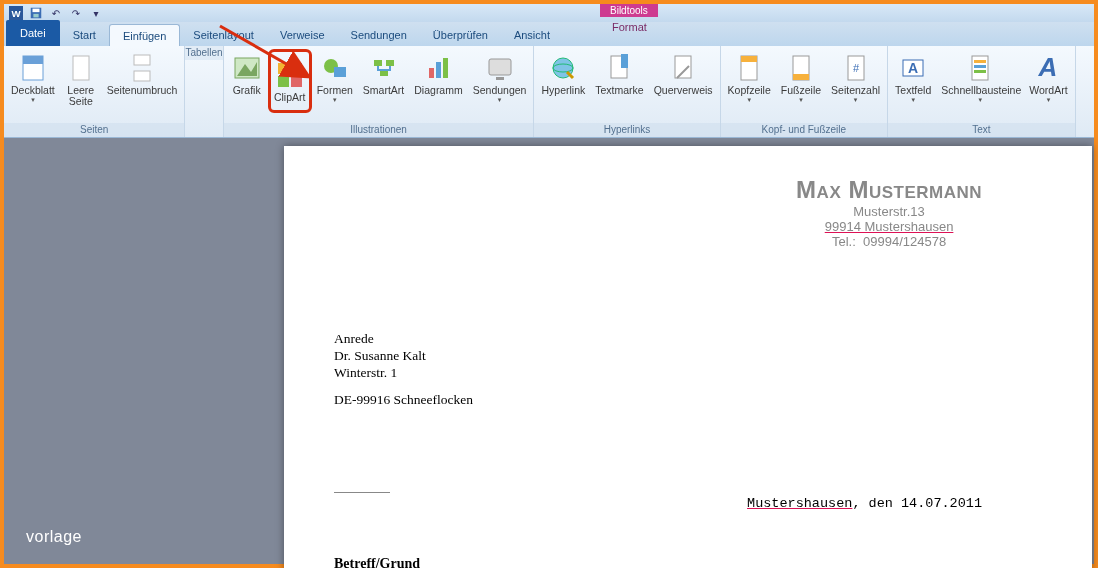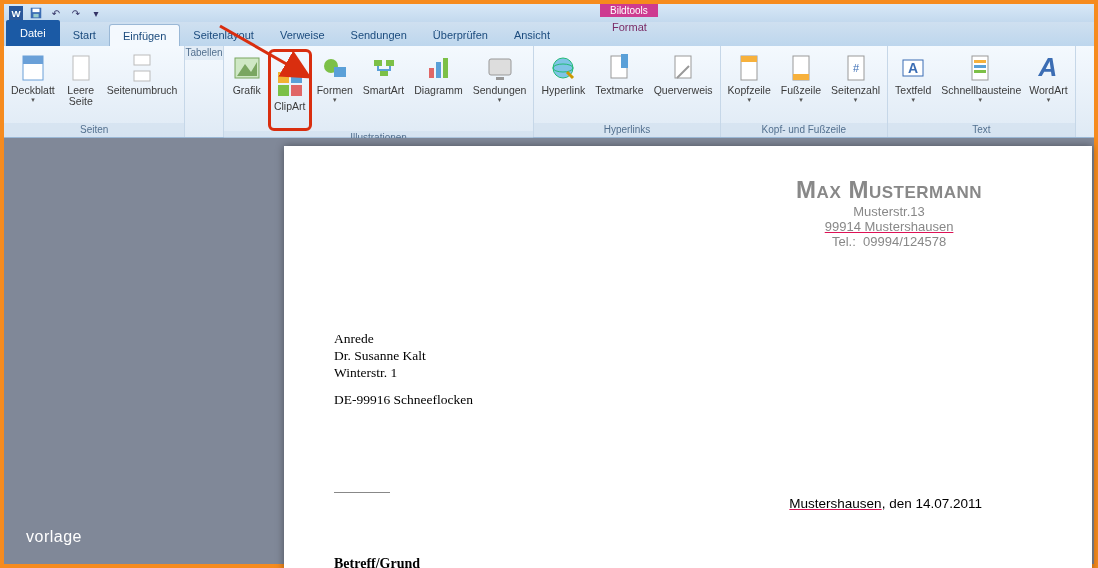--- a/index.html
+++ b/index.html
@@ -20,34 +20,34 @@
 .ctx-label { background: #ce3b90; color: #fff; font-size: 10px; padding: 1px 10px; display: inline-block; }
 .ctx-tab { color: #7a2b66; padding: 4px 12px; display: inline-block; }
 
 
 .ribbon { height: 92px; background: linear-gradient(#f4f9fe,#dfeaf5); border-bottom: 1px solid #9ab8d6; display: flex; }
 .grp { border-right: 1px solid #c6d7e8; display: flex; flex-direction: column; height: 100%; }
 .grp-body { flex: 1; display: flex; align-items: flex-start; padding: 3px 2px 0; gap: 0; }
 .grp-label { font-size: 10px; color: #53708f; text-align: center; padding: 1px 0 2px; background: rgba(200,218,235,.4); }
 .rbtn { display: flex; flex-direction: column; align-items: center; justify-content: flex-start; padding: 2px 4px; min-width: 40px; cursor: pointer; border: 1px solid transparent; border-radius: 3px; }
 .rbtn.active { border-color: #f2ca58; background: linear-gradient(#fff6d7,#ffe07a); }
-.rbtn.highlight { border: 3px solid #d92e0f; border-radius: 6px; padding: 16px 3px; }
+.rbtn.highlight { border: 3px solid #d92e0f; border-radius: 6px; padding: 7px 3px; }
 .rbtn .ico { width: 32px; height: 32px; display: flex; align-items: center; justify-content: center; margin-bottom: 1px; }
 .rbtn .lbl { font-size: 10.5px; color: #3b3b3b; text-align: center; line-height: 1.05; max-width: 78px; }
 .rbtn .drop { font-size: 7px; color: #555; }
 
 
 .docarea { position: absolute; top: 134px; left: 0; right: 0; bottom: 0; background: #808898; display: flex; }
 .page { background: #fff; margin-left: 280px; margin-top: 8px; width: 808px; height: 100%; box-shadow: 0 0 8px rgba(0,0,0,.4); padding: 30px 90px 0 50px; position: relative; }
 .hdr-block { text-align: center; position: absolute; right: 110px; top: 30px; color: #777; }
 .hdr-name { font-variant: small-caps; font-size: 24px; font-weight: 700; color: #888; letter-spacing: .5px; }
 .hdr-line { font-size: 13px; color: #888; }
 .hdr-line .u { text-decoration: underline; text-decoration-color: #d15; }
 .body-block { position: absolute; left: 50px; top: 185px; font-family: "Times New Roman", serif; font-size: 13.5px; color: #000; line-height: 1.25; }
-.place-date { position: absolute; right: 110px; top: 350px; font-family: Liberation Sans, sans-serif; font-size: 13.5px; margin-left: 24px; }
+.place-date { position: absolute; right: 110px; top: 350px; font-family: Liberation Mono, monospace; font-size: 13.5px; margin-left: 24px; }
 .place-date .u { text-decoration: underline; text-decoration-color: #d15; }
 .subject { position: absolute; left: 50px; top: 410px; font-family: "Times New Roman", serif; font-size: 14px; font-weight: 700; }
 .hr { position: absolute; left: 50px; top: 346px; width: 56px; border-top: 1px solid #888; }
 .watermark { position: absolute; left: 22px; bottom: 18px; color: #ffffff; font-size: 16px; letter-spacing: .5px; }
 
 
 .arrow { position: absolute; left: 208px; top: 18px; pointer-events: none; z-index: 50; }
 
 
 svg { display: block; }

